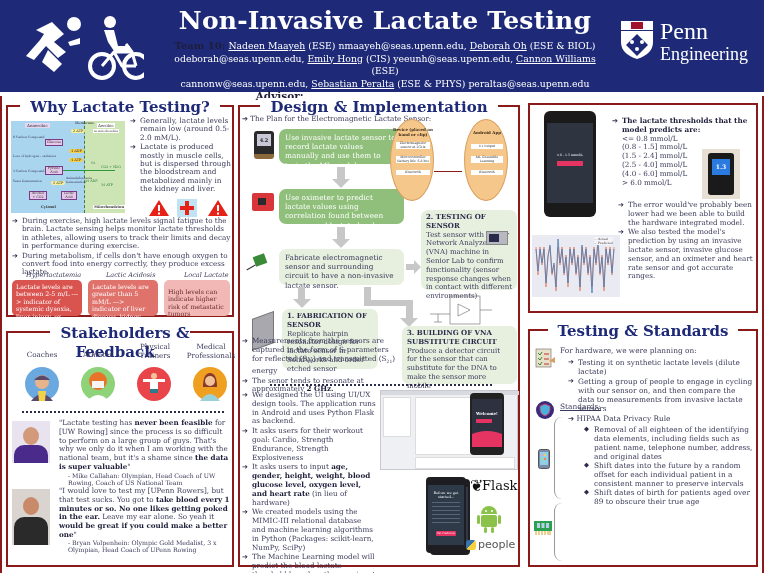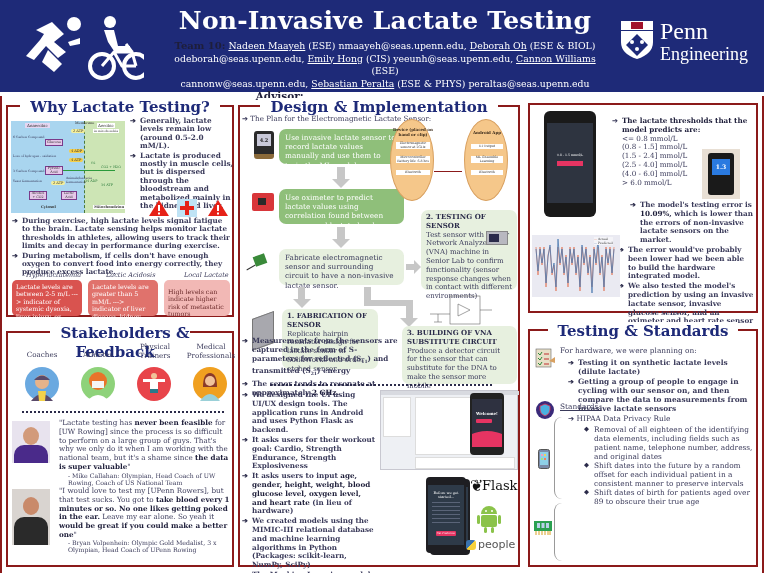--- a/index.html
+++ b/index.html
@@ -15,21 +15,21 @@
   .penn .shield { position: absolute; left: 0; top: 2px; width: 34px; height: 40px; }
   .penn .p1 { position: absolute; left: 40px; top: 0; font-size: 24px; font-family: "Liberation Serif", serif; color: #fff; }
   .penn .p2 { position: absolute; left: 40px; top: 26px; font-size: 18px; font-family: "Liberation Serif", serif; color: #fff; }
 
   .panel { position: absolute; border: 2px solid #8b1a1a; background: #fff; }
   .panel-title { position: absolute; top: -10px; left: 0; right: 0; text-align: center; }
   .panel-title span { background: #fff; padding: 0 10px; font-size: 15px; font-weight: bold; color: #1e2a78; font-family: "DejaVu Serif", serif; }
   .outer-line { position: absolute; background: #8b1a1a; }
 
   .txt { font-size: 7.2px; line-height: 8.8px; color: #3a3a5a; }
-  .arrow-list { list-style: none; font-weight: bold; }
+  .arrow-list { list-style: none; }
   .arrow-list li { position: relative; padding-left: 10px; margin-bottom: 1px; }
   .arrow-list li::before { content: "\2794"; position: absolute; left: 0; top: 0; font-size: 7px; color: #2b2b4a; }
   .diamond-list { list-style: none; }
   .diamond-list li { position: relative; padding-left: 10px; }
   .diamond-list li::before { content: "\25C6"; position: absolute; left: 0; top: 0; font-size: 6.5px; color: #2b2b4a; }
   b { color: #1e1e3a; }
 
   .box { position: absolute; border-radius: 5px; font-size: 7px; line-height: 8.6px; padding: 3px 4px; color: #fff; }
   .green-box { position: absolute; background: #8fbf7a; border-radius: 7px; color: #fff; font-size: 7.3px; line-height: 9.2px; padding: 4px 6px; }
   .light-box { position: absolute; background: #e7f0df; border-radius: 7px; font-size: 7px; line-height: 8.8px; padding: 3px 5px; color: #3a3a5a; }
@@ -367,21 +367,20 @@
       <div>(4.0 - 6.0] mmol/L</div>
       <div>&gt; 6.0 mmol/L</div>
     </div>
   </div>
   <div style="position:absolute; left:172px; top:44px; width:38px; height:50px; background:#e8dfd4;">
     <div style="position:absolute; left:6px; top:4px; width:26px; height:42px; background:#1a1a1a; border-radius:3px;">
       <div style="position:absolute; left:4px; top:6px; width:18px; height:16px; background:#2a7ae0; font-size:6px; text-align:center; line-height:16px; color:#fff; font-weight:bold;">1.3</div>
     </div>
   </div>
   <ul class="arrow-list txt" style="position:absolute; left:100px; top:96px; width:124px; font-size:7.2px; line-height:8.8px;">
-    <li><span>The model's testing error is </span><b>10.09%</b><span>, which is lower than the errors of non-invasive lactate sensors on the market.</span></li>
     <li style="margin-left:-12px;">The error would've probably been lower had we been able to build the hardware integrated model.</li>
     <li style="margin-left:-12px;">We also tested the model's prediction by using an invasive lactate sensor, invasive glucose sensor, and an oximeter and heart rate sensor and got accurate ranges.</li>
   </ul>
 
   <div style="position:absolute; left:2px; top:130px; width:88px; height:62px; background:#eaeaf2;">
     <svg width="88" height="62" viewBox="0 0 88 62">
       <polyline fill="none" stroke="#e07050" stroke-width="0.7" points="4,12 6,40 8,12 10,30 12,12 14,52 16,20 18,12 20,40 22,30 24,56 26,12 28,30 30,12 32,40 34,20 36,52 38,12 40,30 42,12 44,40 46,20 48,56 50,12 52,30 54,12 56,40 58,20 60,52 62,12 64,30 66,12 68,40 70,20 72,56 74,12 76,30 78,12 80,40 82,12"></polyline>
       <polyline fill="none" stroke="#4a78b0" stroke-width="0.8" points="4,14 6,36 8,14 10,28 12,14 14,48 16,22 18,10 20,38 22,28 24,52 26,4 28,28 30,14 32,38 34,22 36,48 38,14 40,28 42,14 44,38 46,22 48,52 50,10 52,28 54,14 56,38 58,22 60,58 62,14 64,28 66,4 68,38 70,22 72,52 74,14 76,28 78,14 80,38 82,14"></polyline>
     </svg>
     <div style="position:absolute; left:62px; top:2px; font-size:3px; line-height:4px; color:#333; background:#f4f4f8;">

